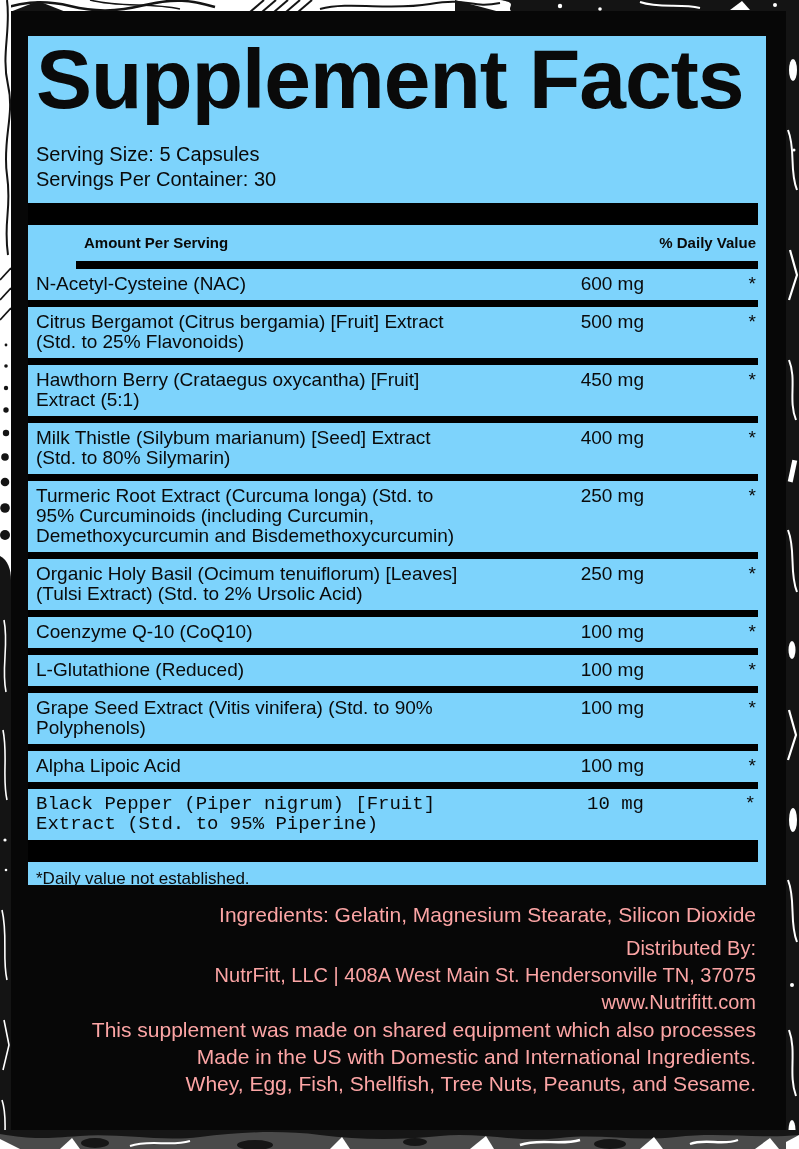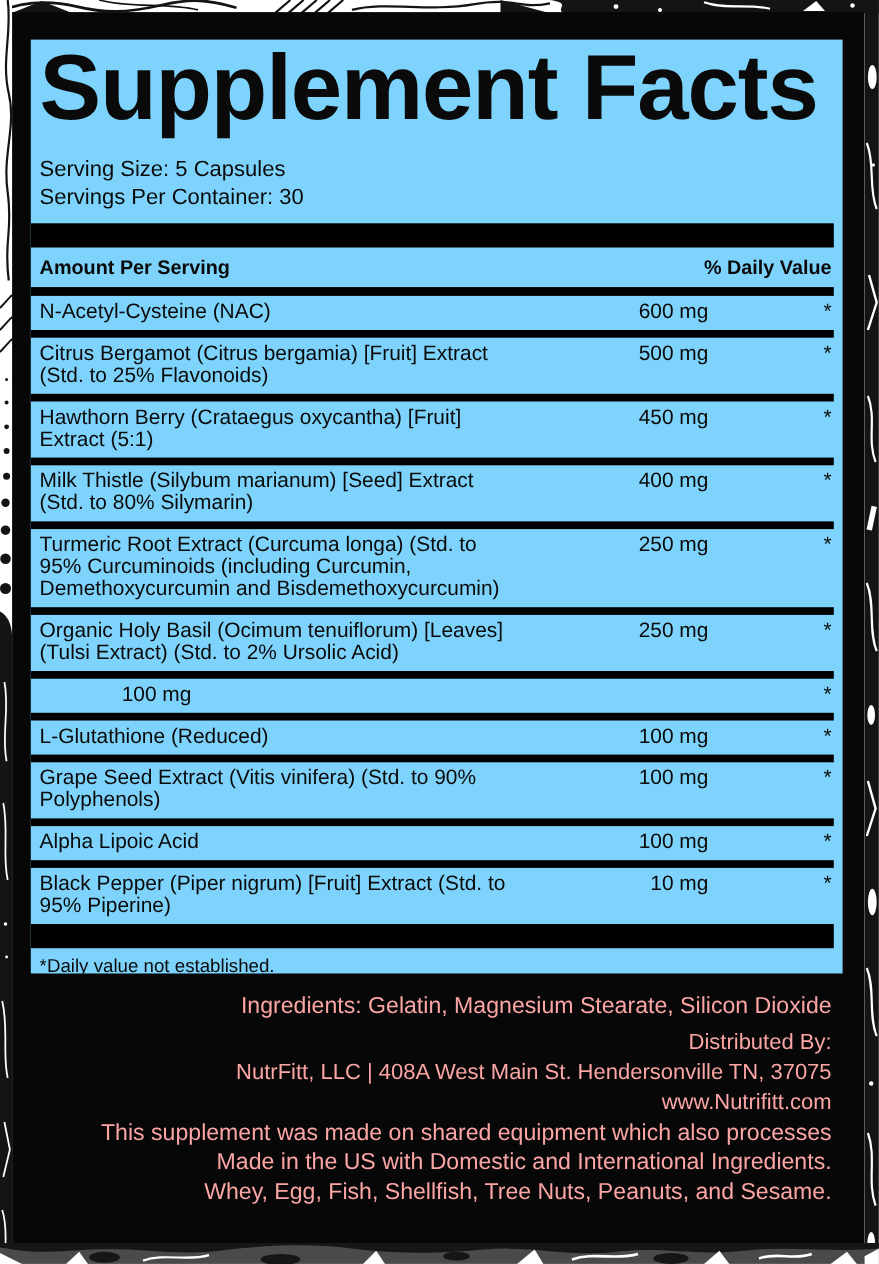--- a/index.html
+++ b/index.html
@@ -26,29 +26,29 @@
     margin:0; padding:2px 0 0 8px;
     font-size:84px; line-height:0.98; font-weight:bold; letter-spacing:-1px;
     white-space:nowrap;
   }
   .serv { font-size:20px; line-height:25px; padding-left:8px; }
   .serv.first { margin-top:22px; }
   .bar-thick { height:22px; background:#000; margin-top:11px; }
   .bar-thick.bottom-bar { margin-top:0; }
   .hdr {
     display:flex; justify-content:space-between; align-items:baseline;
-    font-weight:bold; font-size:18px; line-height:22px;
-    padding:7px 2px 7px 8px; border-bottom:8px solid #000;
+    font-weight:bold; font-size:15px; line-height:22px;
+    padding:7px 2px 7px 8px; border-bottom:8px solid #000;margin-left:48px;
   }
   .row {
     display:flex; align-items:flex-start;
     padding:5px 2px 6px 8px; border-bottom:7px solid #000;
     font-size:19px; line-height:20px;gap:32px;
   }
-  .row:last-child { border-bottom:none; }
+  .row:last-child { border-bottom:none;font-family:Liberation Mono, monospace; }
   .rname { width:438px; }
   .ramt  { width:138px; text-align:right; white-space:nowrap; }
   .rdv   { flex:1; text-align:right; }
   .footnote { font-size:17px; line-height:20px; padding:7px 0 0 8px; }
 
   .info {
     position:absolute; left:0; top:874px; width:775px;
     color:#fca5a5; padding:17px 30px 0 22px; box-sizing:border-box;text-align:right;
   }
   .info .ingredients { font-size:21px; line-height:26px; margin-bottom:7px; }
@@ -188,20 +188,21 @@
       <div class="rdv">*</div>
     </div>
 
     <div class="row">
       <div class="rname">Organic Holy Basil (Ocimum tenuiflorum) [Leaves] (Tulsi Extract) (Std. to 2% Ursolic Acid)</div>
       <div class="ramt">250 mg</div>
       <div class="rdv">*</div>
     </div>
 
     <div class="row">
+      <div class="rname">Coenzyme Q-10 (CoQ10)</div>
       <div class="ramt">100 mg</div>
       <div class="rdv">*</div>
     </div>
 
     <div class="row">
       <div class="rname">L-Glutathione (Reduced)</div>
       <div class="ramt">100 mg</div>
       <div class="rdv">*</div>
     </div>
 

